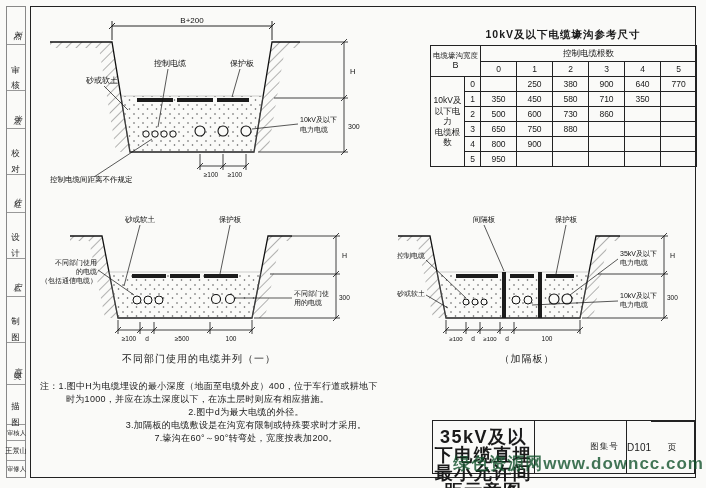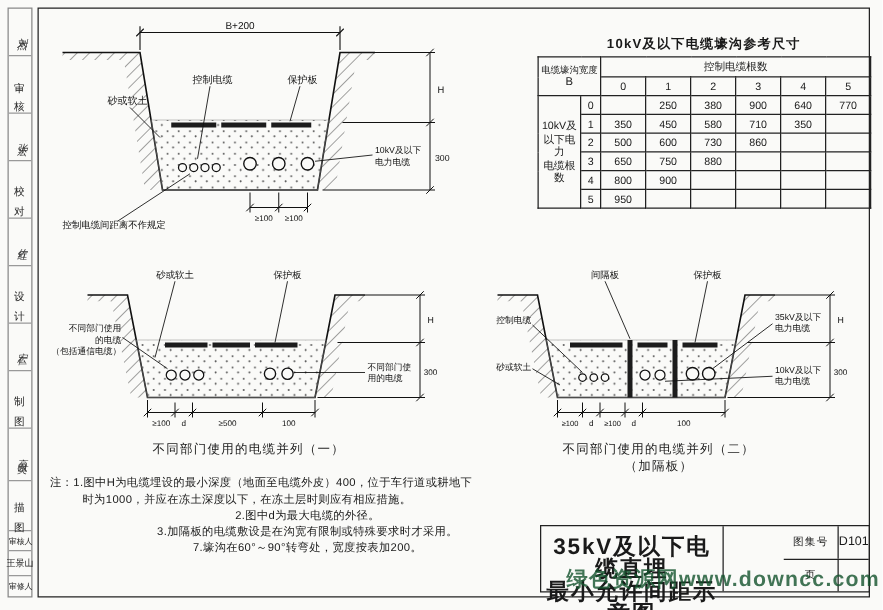--- a/index.html
+++ b/index.html
@@ -25,21 +25,21 @@
   
   .cap{position:absolute;text-align:center;font-size:10px;letter-spacing:1px;}
   .capnote{font-size:8px;letter-spacing:0;}
   .notes{position:absolute;left:40px;top:380px;width:398px;font-size:9px;line-height:13px;letter-spacing:.3px;}
   .notes .cont{padding-left:26px;}
   .notes .num{padding-left:14px;text-align:center;}
   
   .tb{position:absolute;left:432px;top:420px;width:264px;height:54px;border:1.5px solid #222;box-sizing:border-box;display:flex;}
   .tb .ttl{width:166px;border-right:1px solid #222;box-sizing:border-box;text-align:center;
            font-size:18px;font-weight:bold;letter-spacing:1.5px;padding-top:7px;line-height:18px;}
-  .tb .side{flex:1;display:flex;flex-direction:column;margin-left:48px;}
+  .tb .side{flex:1;display:flex;flex-direction:row;margin-left:48px;}
   .tb .row{flex:1;display:flex;}
   .tb .row + .row{border-top:1px solid #222;}
   .tb .rl{width:44px;border-right:1px solid #222;box-sizing:border-box;display:flex;align-items:center;justify-content:center;font-size:8.5px;letter-spacing:1px;}
   .tb .rv{flex:1;display:flex;align-items:center;justify-content:center;font-size:10px;}
   .wm{position:absolute;right:2px;top:452px;font-size:17px;font-weight:bold;color:#14532d;opacity:.8;letter-spacing:1px;white-space:nowrap;}
   svg{position:absolute;}
   svg text{fill:#111;}
 </style>
 </head>
 <body>
@@ -427,21 +427,20 @@
         <line x1="143" y1="123" x2="149" y2="117"></line>
         <line x1="209" y1="123" x2="215" y2="117"></line>
       <text x="88" y="131" text-anchor="middle" font-size="6" stroke="none">≥100</text>
       <text x="105" y="131" text-anchor="middle" font-size="6.5" stroke="none">d</text>
       <text x="122" y="131" text-anchor="middle" font-size="6" stroke="none">≥100</text>
       <text x="139" y="131" text-anchor="middle" font-size="6.5" stroke="none">d</text>
       <text x="179" y="131" text-anchor="middle" font-size="6.5" stroke="none">100</text>
     </g>
   </svg>
   <div class="cap" style="left:368px;top:352px;width:318px">
-    <div>不同部门使用的电缆并列（二）</div>
     <div>（加隔板）</div>
   </div>
 
   <div class="notes">
     <div>注：1.图中H为电缆埋设的最小深度（地面至电缆外皮）400，位于车行道或耕地下</div>
     <div class="cont">时为1000，并应在冻土深度以下，在冻土层时则应有相应措施。</div>
     <div class="num">2.图中d为最大电缆的外径。</div>
     <div class="num">3.加隔板的电缆敷设是在沟宽有限制或特殊要求时才采用。</div>
     <div class="num">7.壕沟在60°～90°转弯处，宽度按表加200。</div>
   </div>

